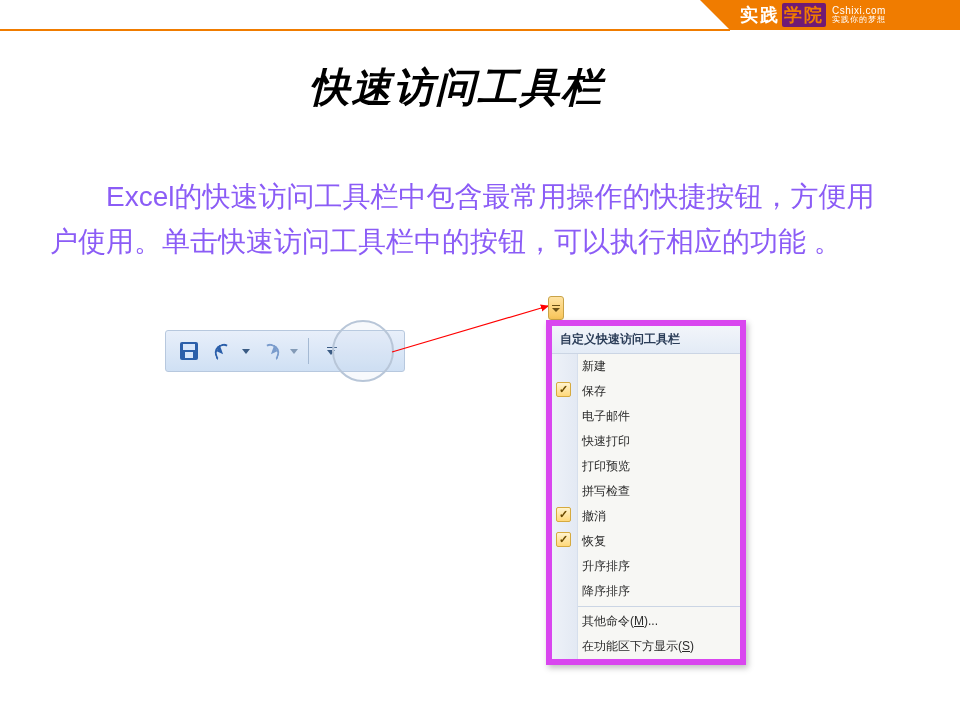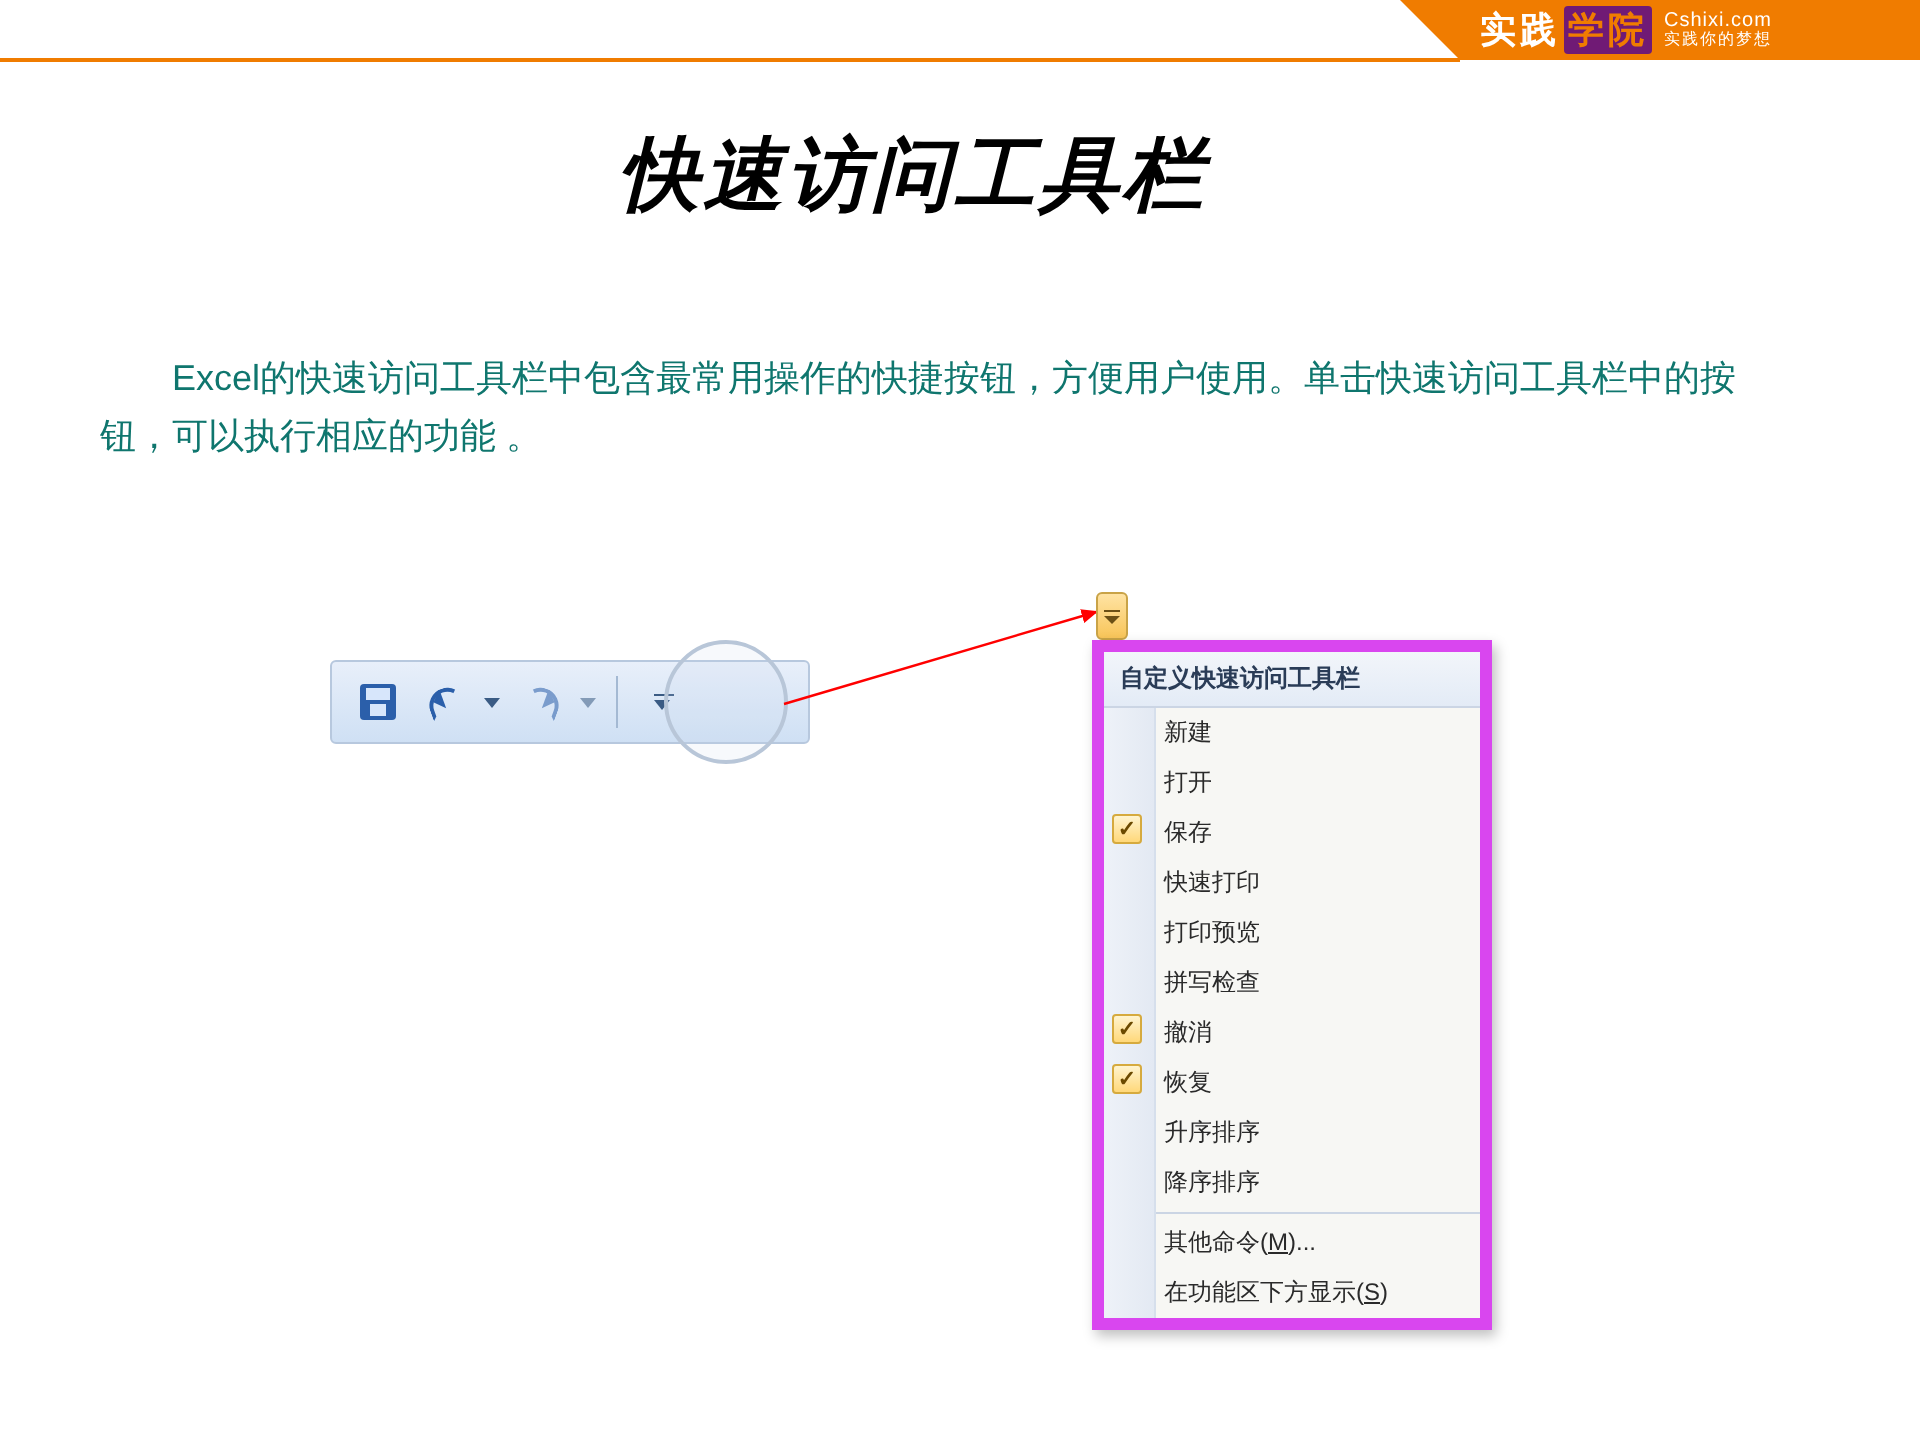--- a/index.html
+++ b/index.html
@@ -53,23 +53,23 @@
     font-size: 40px;
     font-weight: 900;
     font-style: italic;
     font-family: "SimHei", "Microsoft YaHei", sans-serif;
     color: #000;
     letter-spacing: 2px;
   }
   .body-text {
     position: absolute;
     top: 175px; left: 50px; right: 60px;
-    font-size: 18px;
+    font-size: 28px;
     line-height: 1.6;
-    color: #0f766e;
+    color: #8b5cf6;
     text-indent: 2em;
   }
 
   
   .qat {
     position: absolute;
     top: 330px; left: 165px;
     width: 240px; height: 42px;
     background: linear-gradient(#e8effa, #cfe0f4);
     border: 1px solid #b7c8de;
@@ -255,22 +255,22 @@
   <div class="bar"></div>
   <div class="tri"></div>
 </div>
 
 <div class="dropdown">
   <div class="dd-header">自定义快速访问工具栏</div>
   <div class="dd-body">
     <div class="dd-gutter"></div>
     <div class="dd-items" id="dd-items">
         <div class="dd-item">新建</div>
-        <div class="dd-item">打开</div>
         <div class="dd-item">保存<span class="dd-check">✓</span></div>
+        <div class="dd-item">电子邮件</div>
         <div class="dd-item">快速打印</div>
         <div class="dd-item">打印预览</div>
         <div class="dd-item">拼写检查</div>
         <div class="dd-item">撤消<span class="dd-check">✓</span></div>
         <div class="dd-item">恢复<span class="dd-check">✓</span></div>
         <div class="dd-item">升序排序</div>
         <div class="dd-item">降序排序</div>
         <div class="dd-sep"></div>
         <div class="dd-item">其他命令(<span class="mnemonic">M</span>)...</div>
         <div class="dd-item">在功能区下方显示(<span class="mnemonic">S</span>)</div>

